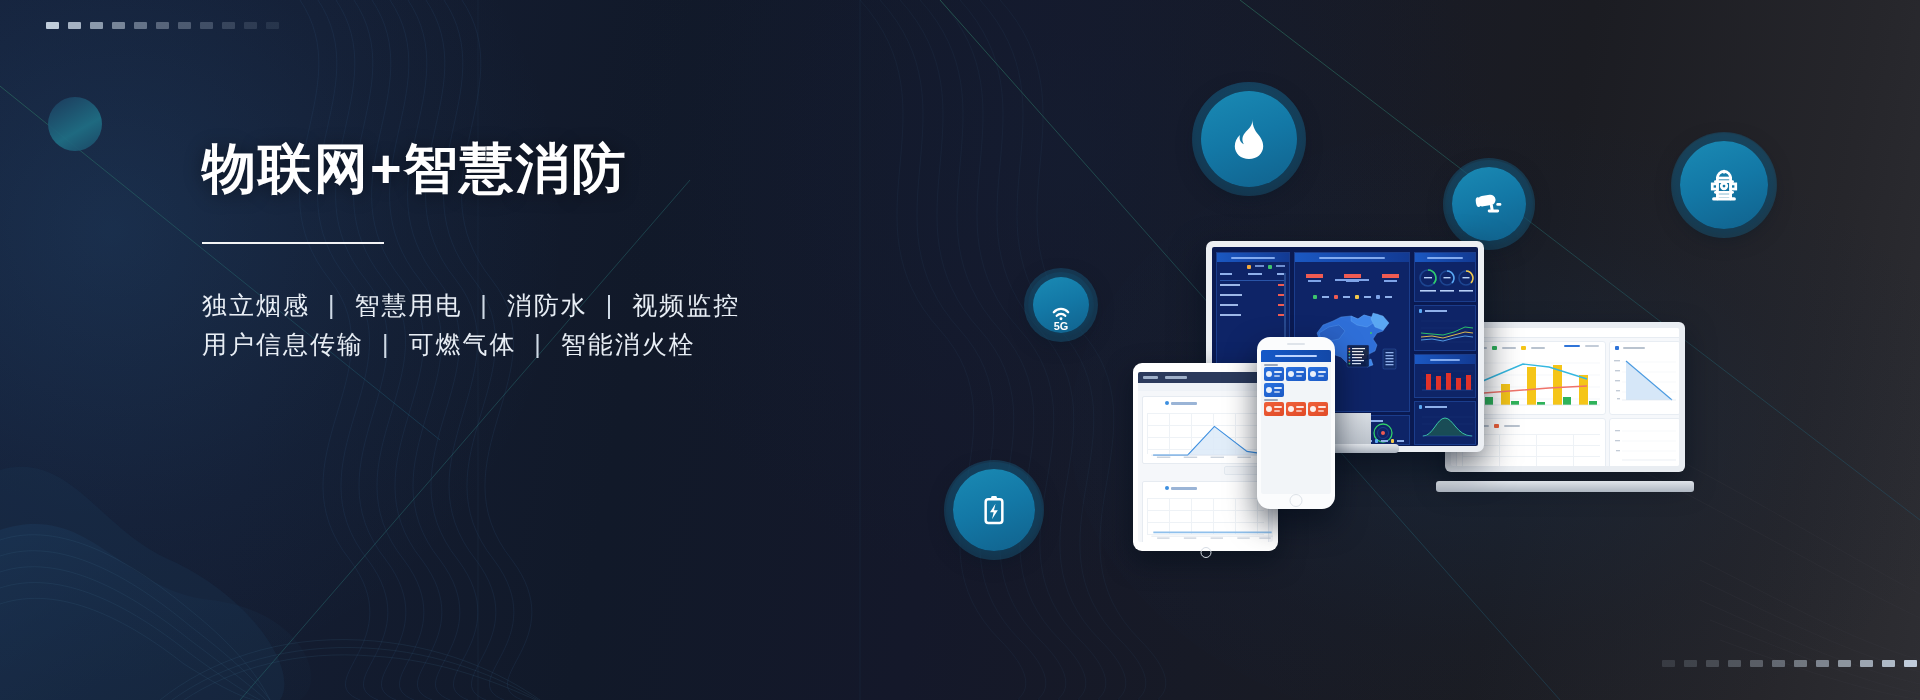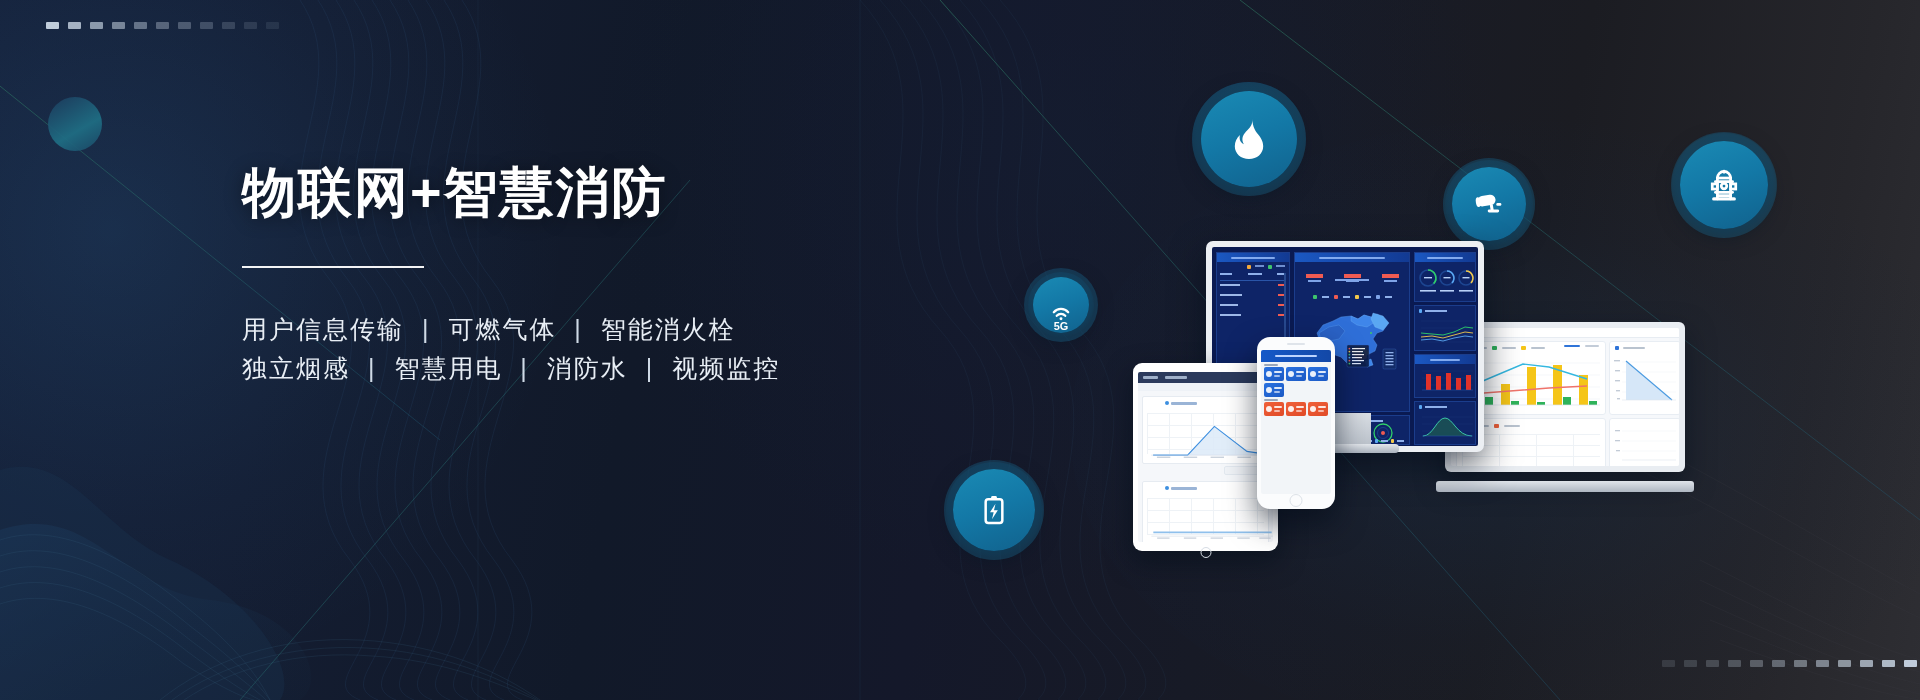--- a/index.html
+++ b/index.html
@@ -23,21 +23,21 @@
   .dot-circle.c1{left:48px;top:97px;width:54px;height:54px;
     background:linear-gradient(150deg,#1c3a5c 0%,#1f6f85 60%,#1b4766 100%);opacity:.92;}
 
   
   .dash-row{position:absolute;display:flex;align-items:center;}
   .dash-row .dash{width:13px;height:7px;border-radius:1px;margin-right:9px;background:#c9d6e4;}
   .dash-row.tl{left:46px;top:22px;}
   .dash-row.br{left:1662px;top:660px;}
 
   
-  .copy{position:absolute;left:202px;top:162px;width:760px;margin-left:40px;}
+  .copy{position:absolute;left:202px;top:138px;width:760px;}
   .title{font-size:54px;line-height:1.12;font-weight:bold;color:#ffffff;letter-spacing:2px;margin:0;
     text-shadow:0 2px 18px rgba(0,0,0,.45);}
   .subtitle{margin:16px 0 0 0;font-size:34px;line-height:1.2;color:#eef3f8;letter-spacing:4px;font-weight:400;}
   .divider{margin-top:44px;width:182px;height:2px;background:#ffffff;opacity:.95;}
   .features{margin-top:42px;}
   .feature-line{font-size:25px;line-height:1.55;color:#e8eef5;letter-spacing:2px;white-space:nowrap;}
   .feature-line .sep{display:inline-block;padding:0 9px;color:#cfdae6;font-weight:300;}
 
   
   .badge{position:absolute;border-radius:50%;display:flex;align-items:center;justify-content:center;}
@@ -237,34 +237,34 @@
     <span class="dash" style="opacity:.83"></span>
     <span class="dash" style="opacity:.94"></span>
   </div>
 
   <div class="copy">
     <h1 class="title">物联网+智慧消防</h1>
     <div class="divider"></div>
 
     <div class="features">
       <div class="feature-line">
-        <span>用户信息传输</span>
-        <span class="sep">|</span>
-        <span>可燃气体</span>
-        <span class="sep">|</span>
-        <span>智能消火栓</span>
-      </div>
-      <div class="feature-line">
         <span>独立烟感</span>
         <span class="sep">|</span>
         <span>智慧用电</span>
         <span class="sep">|</span>
         <span>消防水</span>
         <span class="sep">|</span>
         <span>视频监控</span>
+      </div>
+      <div class="feature-line">
+        <span>用户信息传输</span>
+        <span class="sep">|</span>
+        <span>可燃气体</span>
+        <span class="sep">|</span>
+        <span>智能消火栓</span>
       </div>
     </div>
   </div>
 
   <div class="badge flame">
     <div class="ring"></div>
     <div class="core">
       <svg width="48" height="48" viewBox="0 0 24 24">
         <path fill="#ffffff" d="M13.6 2c.3 2.5-.9 4-2.2 5.4-1.3 1.4-2.7 2.7-2.7 4.9 0 .9.3 1.7.8 2.3-1.3-.4-2.2-1.7-2.2-3.2 0-.5.1-1 .2-1.4-1.6 1.4-2.6 3.4-2.6 5.6C4.9 19.3 8 22 12 22s7.1-2.7 7.1-6.4c0-2.5-1.2-4.3-2.6-6C15.2 8 13.9 6.3 13.6 2z"></path>
         <path fill="#ffffff" d="M12.2 12.6c.9 1.1 1.8 2.1 1.8 3.5 0 1.4-1 2.5-2.2 2.5s-2.2-1.1-2.2-2.5c0-1.1.6-1.9 1.2-2.7.5-.6 1-1.2 1.4-.8z" opacity="0.85"></path>

